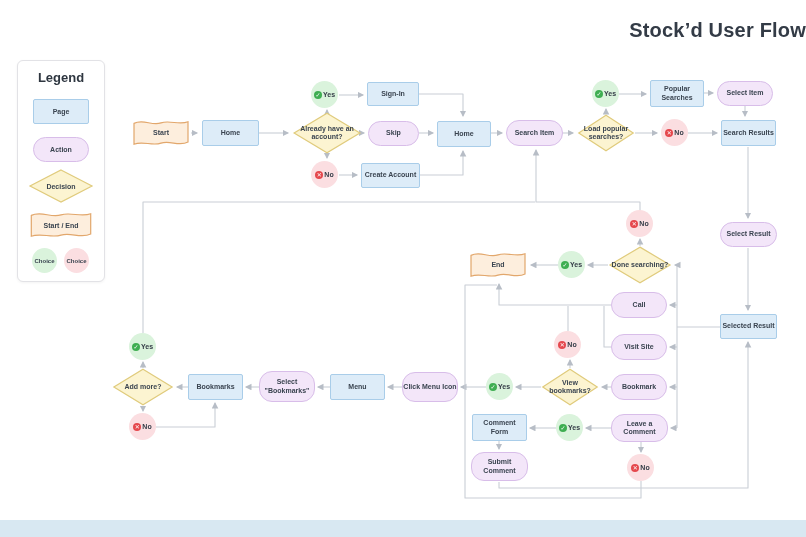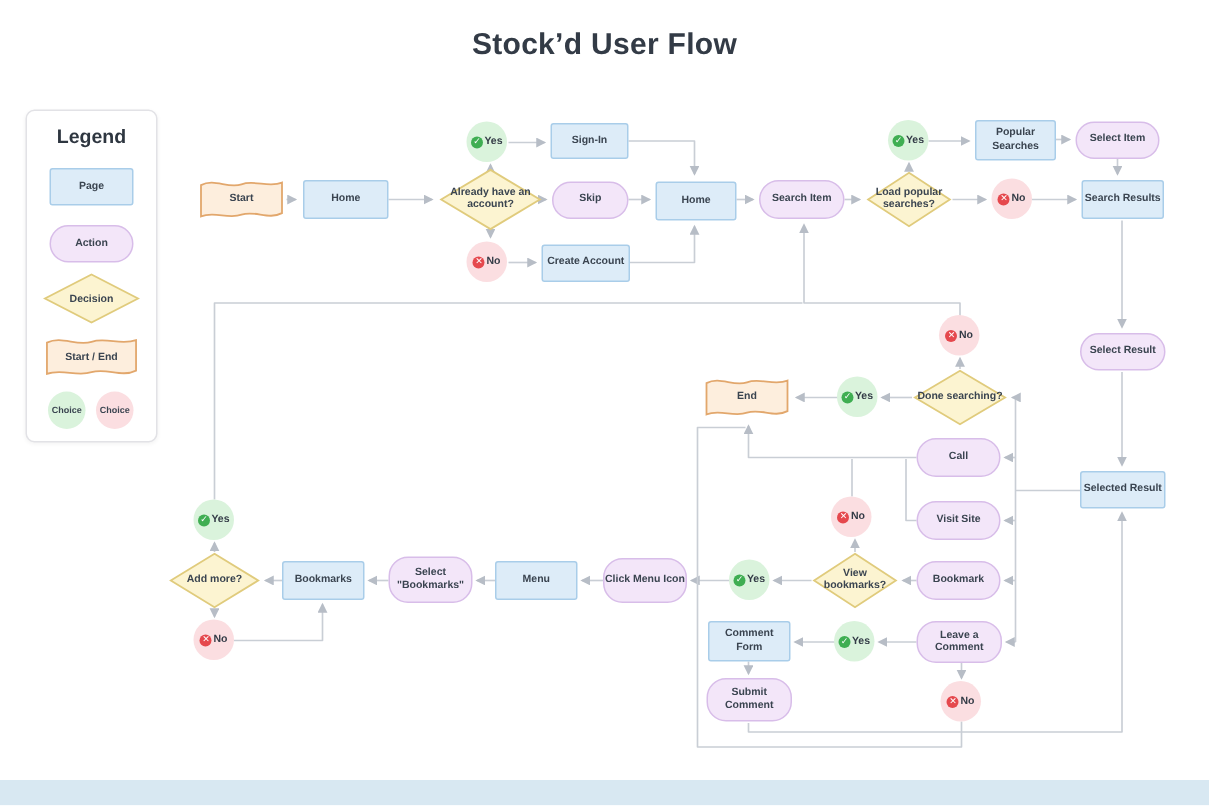--- a/index.html
+++ b/index.html
@@ -1,38 +1,38 @@
 <!DOCTYPE html>
 <html><head>
 <meta charset="utf-8">
 <style>
   html,body{margin:0;padding:0;background:#ffffff;}
   .canvas{position:relative;width:806px;height:537px;background:#ffffff;overflow:hidden;
           font-family:"Liberation Sans",sans-serif;}
-  .title{position:absolute;left:0;top:19px;width:100%;text-align:center;
+  .title{position:absolute;left:0;top:19px;width:100%;text-align:right;
          font-size:20px;font-weight:700;color:#333b46;letter-spacing:.2px;}
   .wires{position:absolute;left:0;top:0;z-index:1;}
   .node{position:absolute;z-index:2;display:flex;align-items:center;justify-content:center;
         box-sizing:border-box;text-align:center;}
   .lbl{font-size:7px;font-weight:700;color:#3a4450;line-height:1.2;z-index:2;position:relative;}
   .nw{white-space:nowrap;}
   .w36{max-width:38px;display:inline-block;}
   .page{background:#ddecf8;border:1px solid #a9cde9;border-radius:2px;}
   .action{background:#f3e6f9;border:1px solid #d8bde9;border-radius:13px;}
   .diamond svg,.flag svg{position:absolute;left:0;top:0;width:100%;height:100%;overflow:visible;}
   .chip{position:absolute;z-index:3;width:27px;height:27px;border-radius:50%;
         display:flex;align-items:center;justify-content:center;gap:1px;}
   .chip-yes{background:#daf3dc;}
   .chip-no{background:#fbdee1;}
   .clbl{font-size:7px;font-weight:700;color:#333b46;}
   .dot{width:8px;height:8px;border-radius:50%;color:#fff;font-size:6px;line-height:8px;
        text-align:center;flex:0 0 auto;}
   .dot-yes{background:#3fae52;}
   .dot-no{background:#e5484d;}
-  .legend{position:absolute;left:17px;top:73px;width:86px;height:220px;z-index:2;
+  .legend{position:absolute;left:17px;top:60px;width:86px;height:220px;z-index:2;
           background:#fff;border:1px solid #e2e2e6;border-radius:6px;
           box-shadow:0 1px 3px rgba(0,0,0,.05);}
   .legend-title{text-align:center;font-size:13px;font-weight:700;color:#2e3640;margin-top:9px;}
   .litem{position:absolute;display:flex;align-items:center;justify-content:center;
          box-sizing:border-box;}
   .llbl{font-size:7px;font-weight:700;color:#3a4450;position:relative;z-index:2;}
   .footer-band{position:absolute;left:0;bottom:0;width:806px;height:17px;background:#d8e8f2;z-index:4;}
 </style>
 </head>
 <body>

